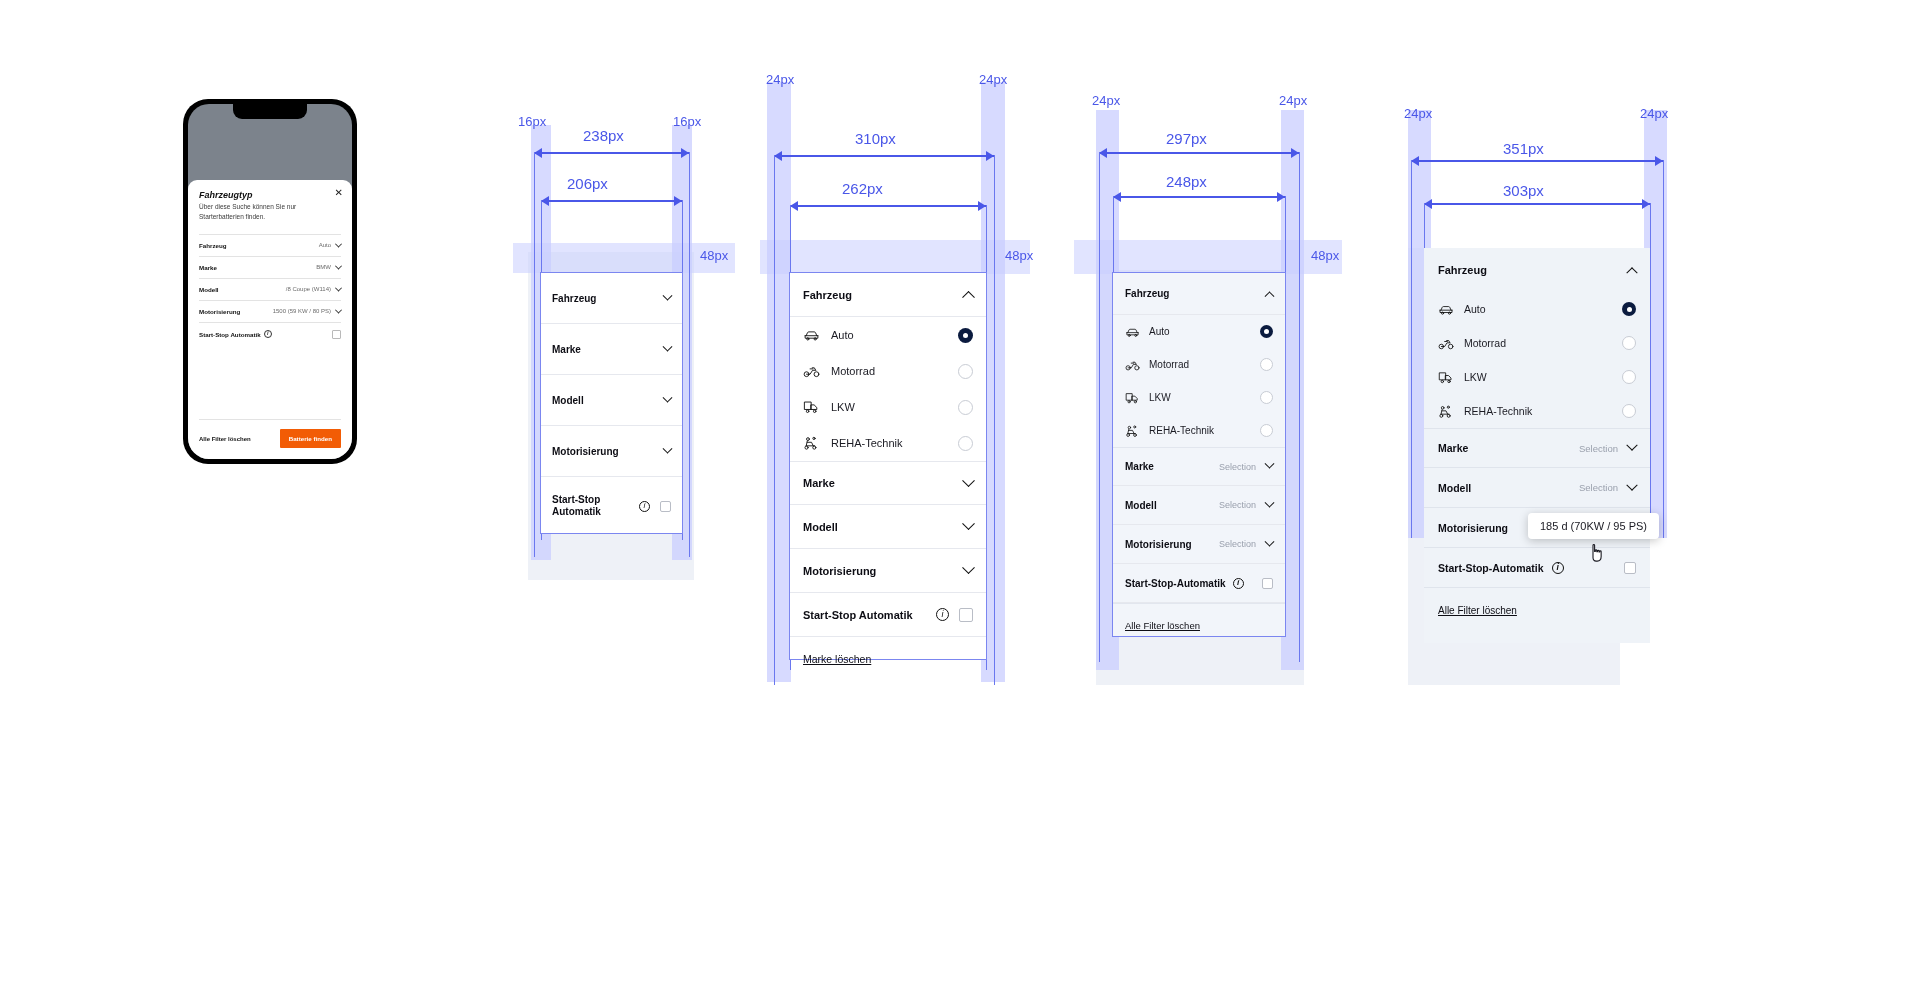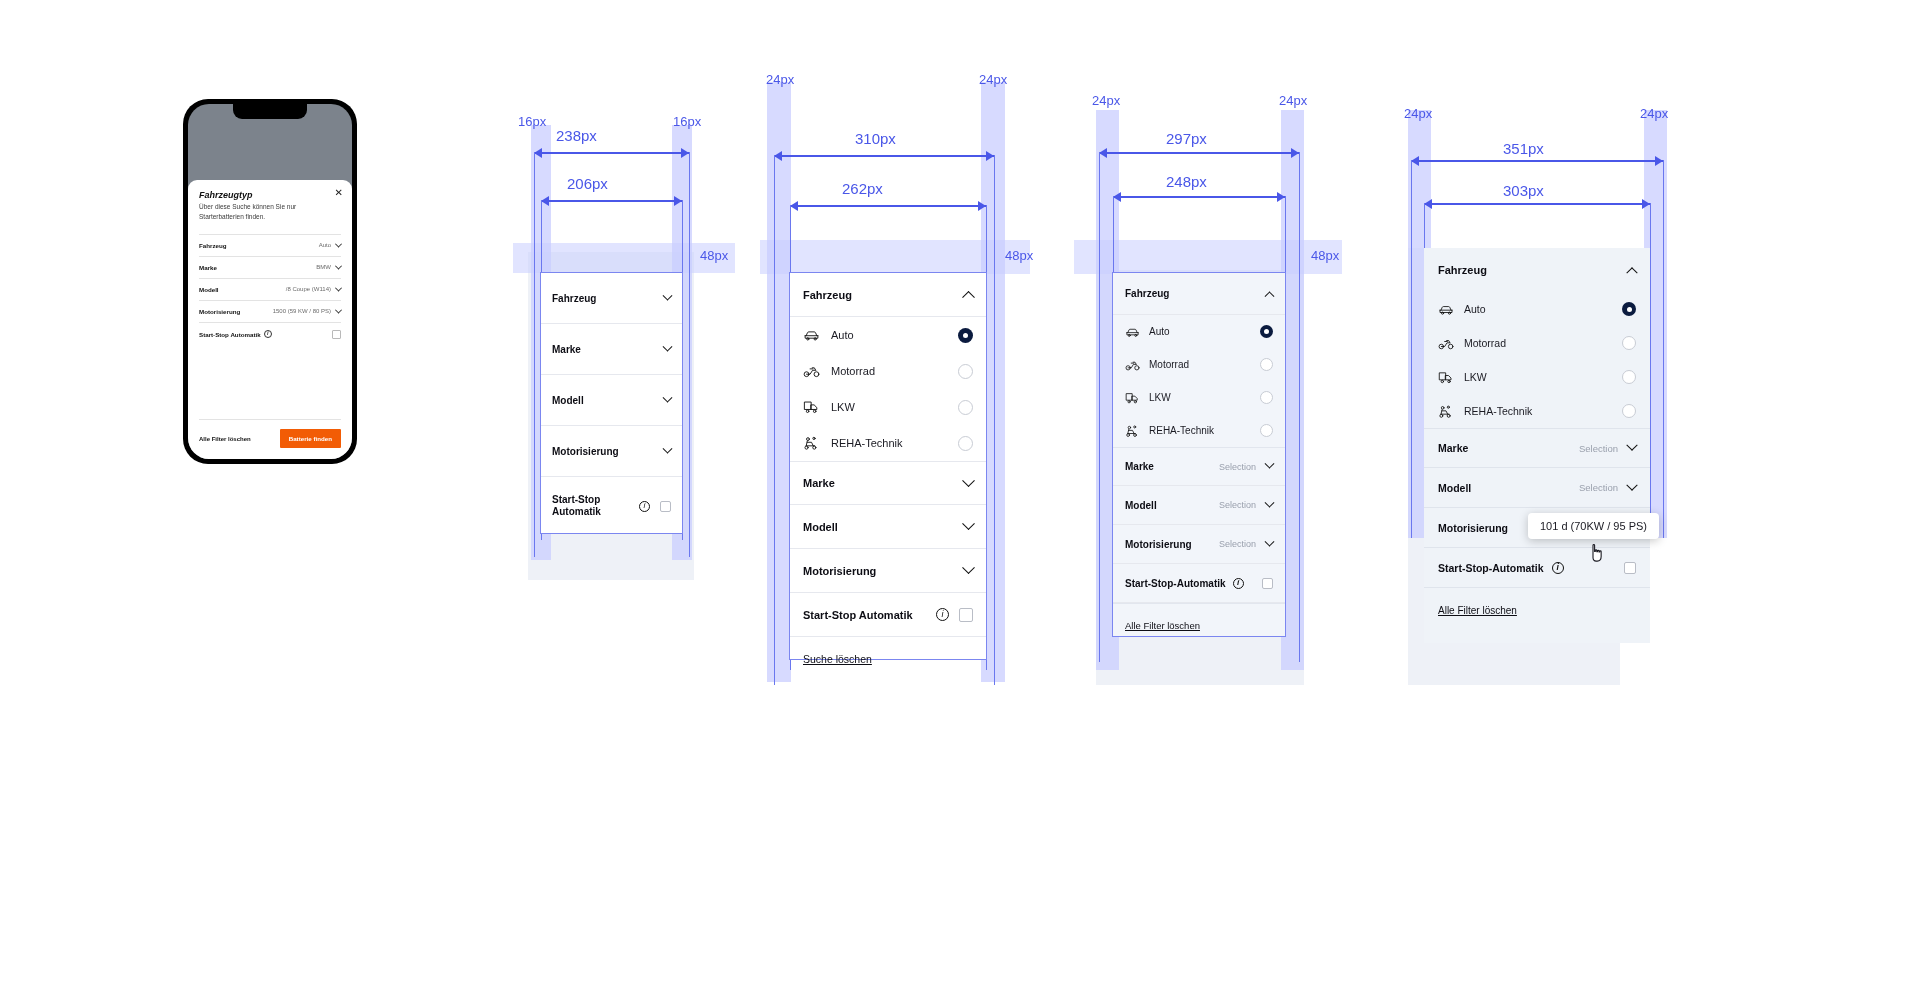--- a/index.html
+++ b/index.html
@@ -183,21 +183,21 @@
   </div>
 
   <div class="panel">
     <div class="panel-bg" style="left:528px;top:252px;width:166px;height:328px;"></div>
     <div class="gutter" style="left:531px;top:125px;width:20px;height:435px;"></div>
     <div class="gutter" style="left:672px;top:125px;width:20px;height:435px;"></div>
     <div class="band48" style="left:513px;top:243px;width:222px;height:30px;"></div>
 
     <div class="dim-label small" style="left:518px;top:114px;">16px</div>
     <div class="dim-label small" style="left:673px;top:114px;">16px</div>
-    <div class="dim-label" style="left:556px;top:127px;">238px</div>
+    <div class="dim-label" style="left:583px;top:127px;">238px</div>
     <div class="dim-arrow" style="left:534px;top:152px;width:155px;"></div>
     <div class="dim-label" style="left:567px;top:175px;">206px</div>
     <div class="dim-arrow" style="left:541px;top:200px;width:141px;"></div>
     <div class="dim-label small" style="left:700px;top:248px;">48px</div>
     <div class="vline" style="left:534px;top:152px;height:405px;"></div>
     <div class="vline" style="left:689px;top:152px;height:405px;"></div>
     <div class="vline" style="left:541px;top:200px;height:340px;"></div>
     <div class="vline" style="left:682px;top:200px;height:340px;"></div>
 
     <div class="panel-card" style="left:540px;top:272px;width:143px;height:262px;">
@@ -314,21 +314,21 @@
       <div class="acc" style="padding:0 13px;height:44px;">
         <span class="acc-title">
           <span>Start-Stop Automatik</span>
         </span>
         <span class="acc-right">
           <span class="inf">i</span>
           <span class="chk"></span>
         </span>
       </div>
       <div style="padding:12px 13px 0 13px;">
-        <span class="clear-link">Suche löschen</span>
+        <span class="clear-link">Marke löschen</span>
       </div>
     </div>
   </div>
 
   <div class="panel">
     <div class="panel-bg" style="left:1096px;top:270px;width:208px;height:415px;"></div>
     <div class="gutter" style="left:1096px;top:110px;width:23px;height:560px;"></div>
     <div class="gutter" style="left:1281px;top:110px;width:23px;height:560px;"></div>
     <div class="band48" style="left:1074px;top:240px;width:268px;height:34px;"></div>
 
@@ -528,19 +528,19 @@
           <span>Start-Stop-Automatik</span>
           <span class="inf" style="width:12px;height:12px;font-size:8.5px;">i</span>
         </span>
         <span class="chk" style="width:12px;height:12px;"></span>
       </div>
       <div style="padding:12px 14px 0 14px;">
         <span class="clear-link" style="font-size:10px;">Alle Filter löschen</span>
       </div>
     </div>
 
-    <div class="tooltip" style="left:1528px;top:513px;">101 d (70KW / 95 PS)</div>
+    <div class="tooltip" style="left:1528px;top:513px;">185 d (70KW / 95 PS)</div>
     <svg class="cursor" style="left:1588px;top:543px;" viewBox="0 0 16 20">
       <path d="M5 2.2c0-.9 1.6-.9 1.6 0v6.3h.7V7.4c0-.85 1.5-.85 1.5 0v1.3h.7V7.9c0-.85 1.5-.85 1.5 0v1.1h.7V8.4c0-.8 1.45-.8 1.45 0v5.1c0 2.6-1.5 4.6-3.9 4.6H8.2c-2.1 0-3.2-1.6-3.2-3.6z" fill="#fff" stroke="#1a1a22" stroke-width="1.1" stroke-linejoin="round"></path>
     </svg>
   </div>
 
 </div>
 
 </body></html>

